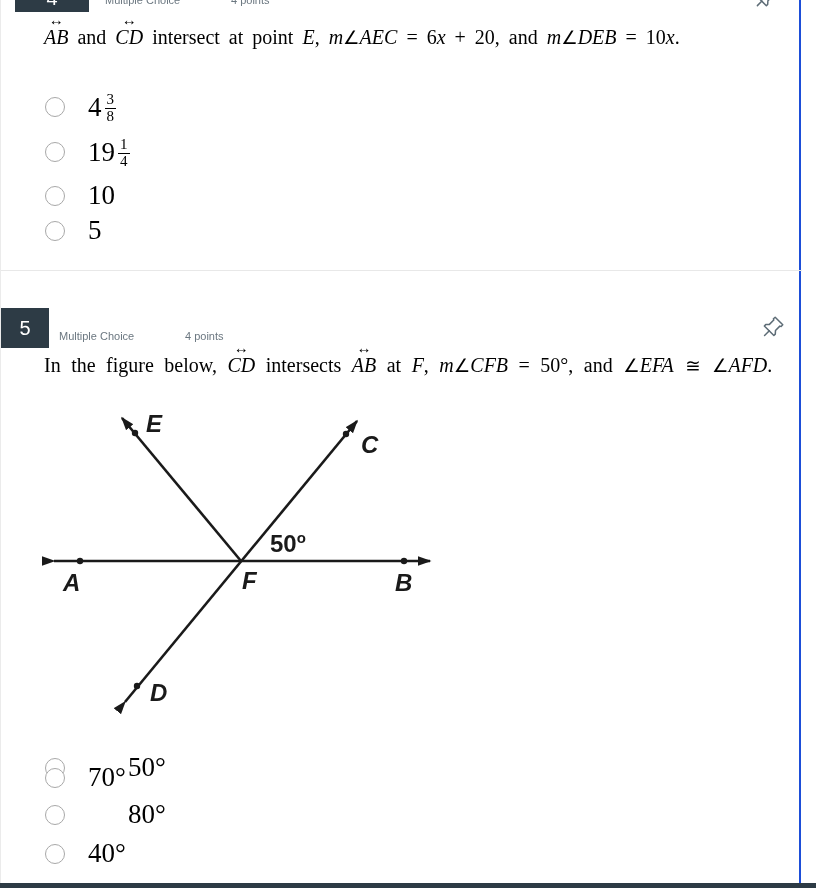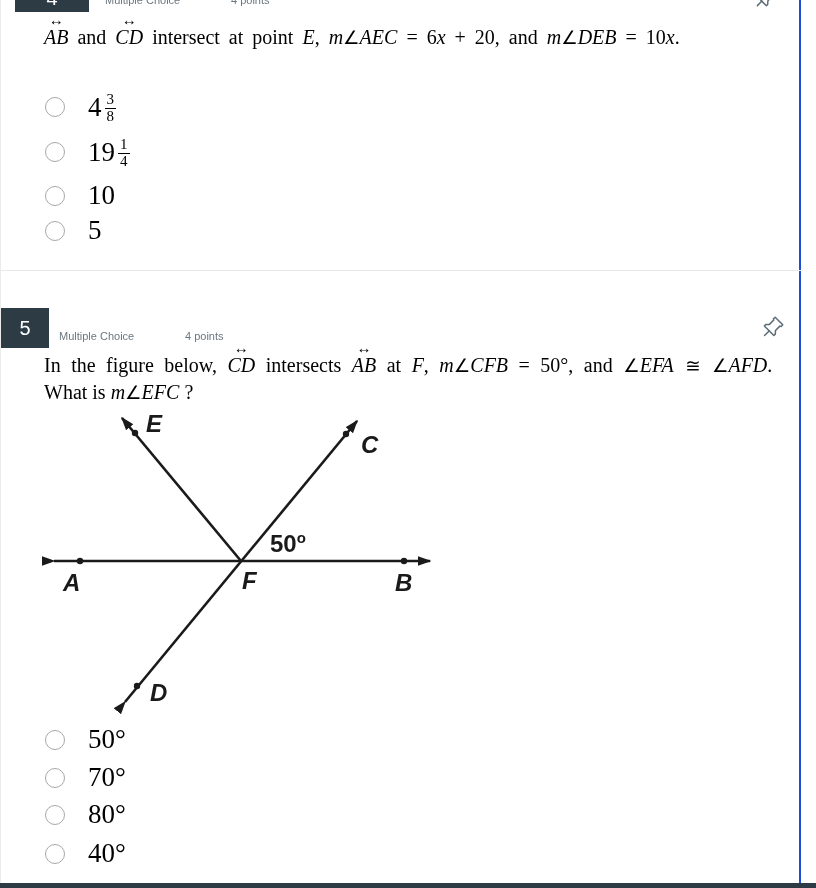--- a/index.html
+++ b/index.html
@@ -123,21 +123,20 @@
     </div>
     <span class="q-type">Multiple Choice</span>
     <span class="q-points">4 points</span>
     <svg class="pin-q5" viewBox="0 0 24 24" fill="none" stroke="#5d6c76" stroke-width="1.4" stroke-linejoin="round" stroke-linecap="round">
       <path d="M14 3l7 7-1.5 1.5-1.2-.3-4 4-.2 3.4-1.3 1.3L4 11.1l1.3-1.3 3.4-.2 4-4-.3-1.2z"></path>
       <line x1="4.2" y1="19.8" x2="8.6" y2="15.4"></line>
     </svg>
   </div>
 
   <div class="q-line ws6" style="top:354px;"><span>In the figure below, </span><span class="seg-ln">CD</span><span> intersects </span><span class="seg-ln">AB</span><span> at </span><span class="seg-i">F</span><span>, </span><span class="seg-i">m</span><span class="seg-ang">∠</span><span class="seg-i">CFB</span><span> = 50°, and </span><span class="seg-ang">∠</span><span class="seg-i">EFA</span><span class="seg-ang"> ≅ </span><span class="seg-ang">∠</span><span class="seg-i">AFD</span><span>.</span></div>
-  <div class="q-line" style="top:381px;"><span>What is </span><span class="seg-i">m</span><span class="seg-ang">∠</span><span class="seg-i">EFC</span><span> ?</span></div>
 
   <svg class="figure" width="412" height="322" viewBox="0 0 412 322">
     <defs>
       <marker id="arr" markerUnits="userSpaceOnUse" markerWidth="15" markerHeight="11" refX="12" refY="4.7" orient="auto">
         <path d="M0,0 L13.5,4.7 L0,9.4 Z" fill="#1a1a1a"></path>
       </marker>
     </defs>
 
     <line x1="18" y1="161" x2="394" y2="161" stroke="#1a1a1a" stroke-width="2.6" marker-start="url(#arr)" marker-end="url(#arr)"></line>
 
@@ -154,29 +153,29 @@
     <text class="fig-label" x="110" y="32">E</text>
     <text class="fig-label" x="325" y="53">C</text>
     <text class="fig-label" x="27" y="191">A</text>
     <text class="fig-label" x="359" y="191">B</text>
     <text class="fig-label" x="206" y="189">F</text>
     <text class="fig-label" x="114" y="301">D</text>
 
     <text class="fig-angle" x="234" y="152"><tspan>50</tspan><tspan dy="-9" font-size="15">o</tspan></text>
   </svg>
 
-  <div class="opt" style="top:726px;">
+  <div class="opt" style="top:754px;gap:40px;">
     <span class="radio"></span>
     <span class="opt-label">50°</span>
   </div>
   <div class="opt" style="top:764px;">
     <span class="radio"></span>
     <span class="opt-label">70°</span>
   </div>
-  <div class="opt" style="top:801px;">
+  <div class="opt" style="top:801px;gap:40px;">
     <span class="radio"></span>
     <span class="opt-label">80°</span>
   </div>
   <div class="opt" style="top:840px;text-align:center;">
     <span class="radio"></span>
     <span class="opt-label">40°</span>
   </div>
 
 </div>
 

